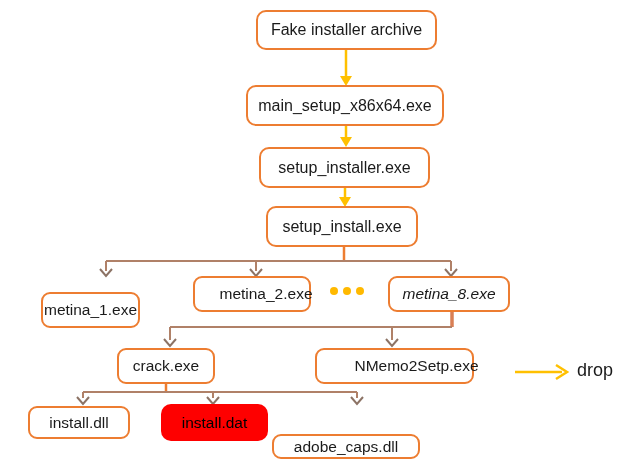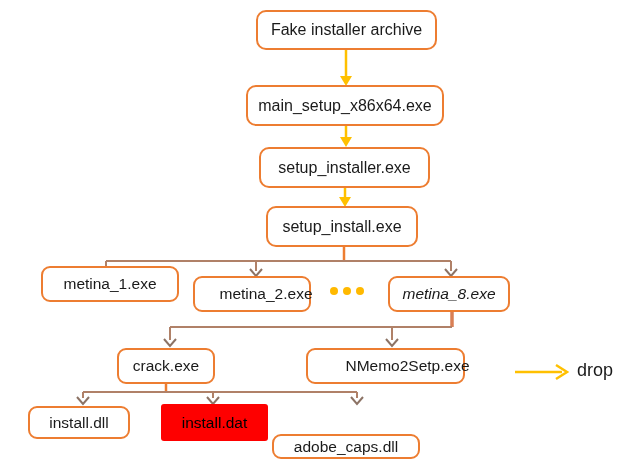--- a/index.html
+++ b/index.html
@@ -18,21 +18,21 @@
     border-radius:10px;
     display:flex;align-items:center;justify-content:center;
     font-size:16px;color:#1a1a1a;
     white-space:nowrap;
     box-sizing:border-box;
   }
   .node.small{font-size:15.5px;border-radius:9px;}
   .node.highlight{
     background:#FE0000;
     border:none;
-    border-radius:3px;
+    border-radius:10px;
     color:#000000;
   }
   .dots{
     position:absolute;left:330px;top:276px;width:34px;height:30px;
     display:flex;align-items:center;justify-content:space-between;
   }
   .dots .dot{
     width:8px;height:8px;border-radius:50%;
     background:#FFB900;display:inline-block;
   }
@@ -94,35 +94,35 @@
   </svg>
 
   <div class="node" style="left:256px;top:10px;width:181px;height:40px;">Fake installer archive</div>
 
   <div class="node" style="left:246px;top:85px;width:198px;height:41px;">main_setup_x86x64.exe</div>
 
   <div class="node" style="left:259px;top:147px;width:171px;height:41px;">setup_installer.exe</div>
 
   <div class="node" style="left:266px;top:206px;width:152px;height:41px;">setup_install.exe</div>
 
-  <div class="node small" style="left:41px;top:266px;width:138px;height:36px;text-align:center;">metina_1.exe</div>
+  <div class="node small" style="left:41px;top:292px;width:99px;height:36px;text-align:center;">metina_1.exe</div>
 
   <div class="node small" style="left:193px;top:276px;width:118px;height:36px;padding-left:28px;">metina_2.exe</div>
 
   <div class="dots">
     <span class="dot"></span>
     <span class="dot"></span>
     <span class="dot"></span>
   </div>
 
   <div class="node small" style="left:388px;top:276px;width:122px;height:36px;font-style:italic;">metina_8.exe</div>
 
   <div class="node small" style="left:117px;top:348px;width:98px;height:36px;">crack.exe</div>
 
-  <div class="node small" style="left:306px;top:348px;width:159px;height:36px;padding-left:44px;">NMemo2Setp.exe</div>
+  <div class="node small" style="left:315px;top:348px;width:159px;height:36px;padding-left:44px;">NMemo2Setp.exe</div>
 
   <div class="node small" style="left:28px;top:406px;width:102px;height:33px;">install.dll</div>
 
   <div class="node small highlight" style="left:161px;top:404px;width:107px;height:37px;">install.dat</div>
 
   <div class="node small" style="left:272px;top:406px;width:148px;height:25px;margin-top:28px;">adobe_caps.dll</div>
 
   <div class="legend-label">drop</div>
 
 </div>

